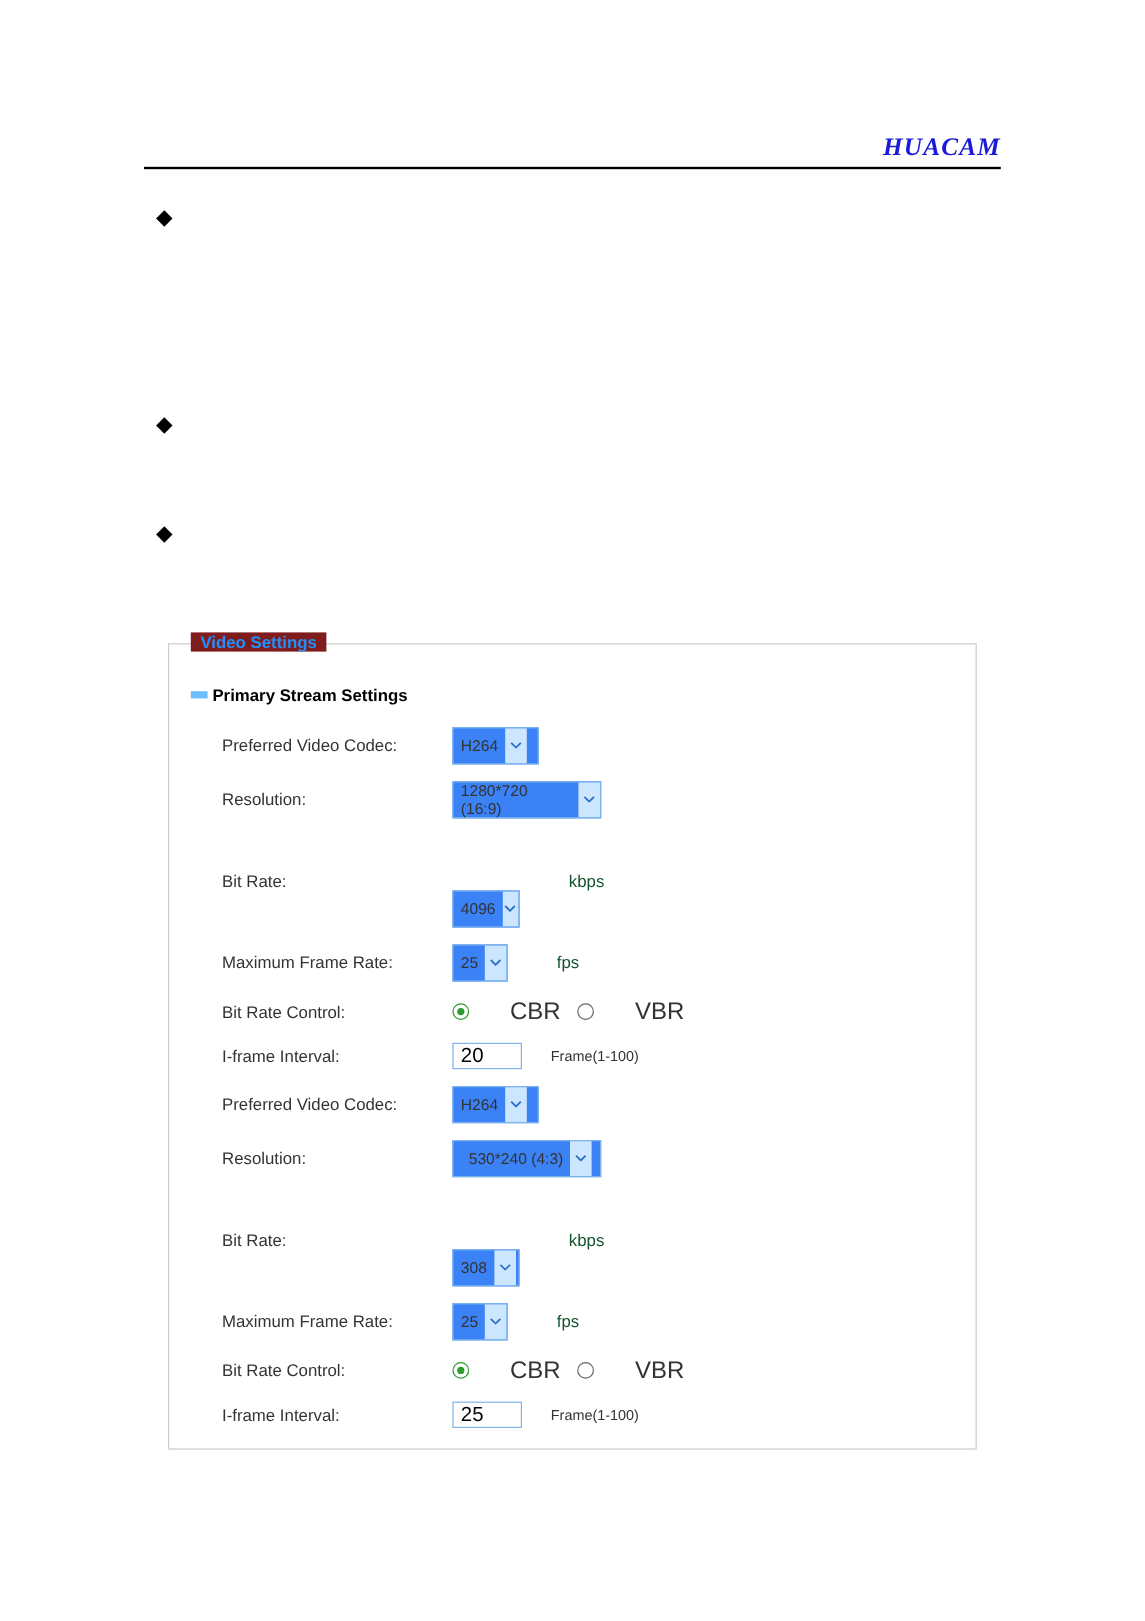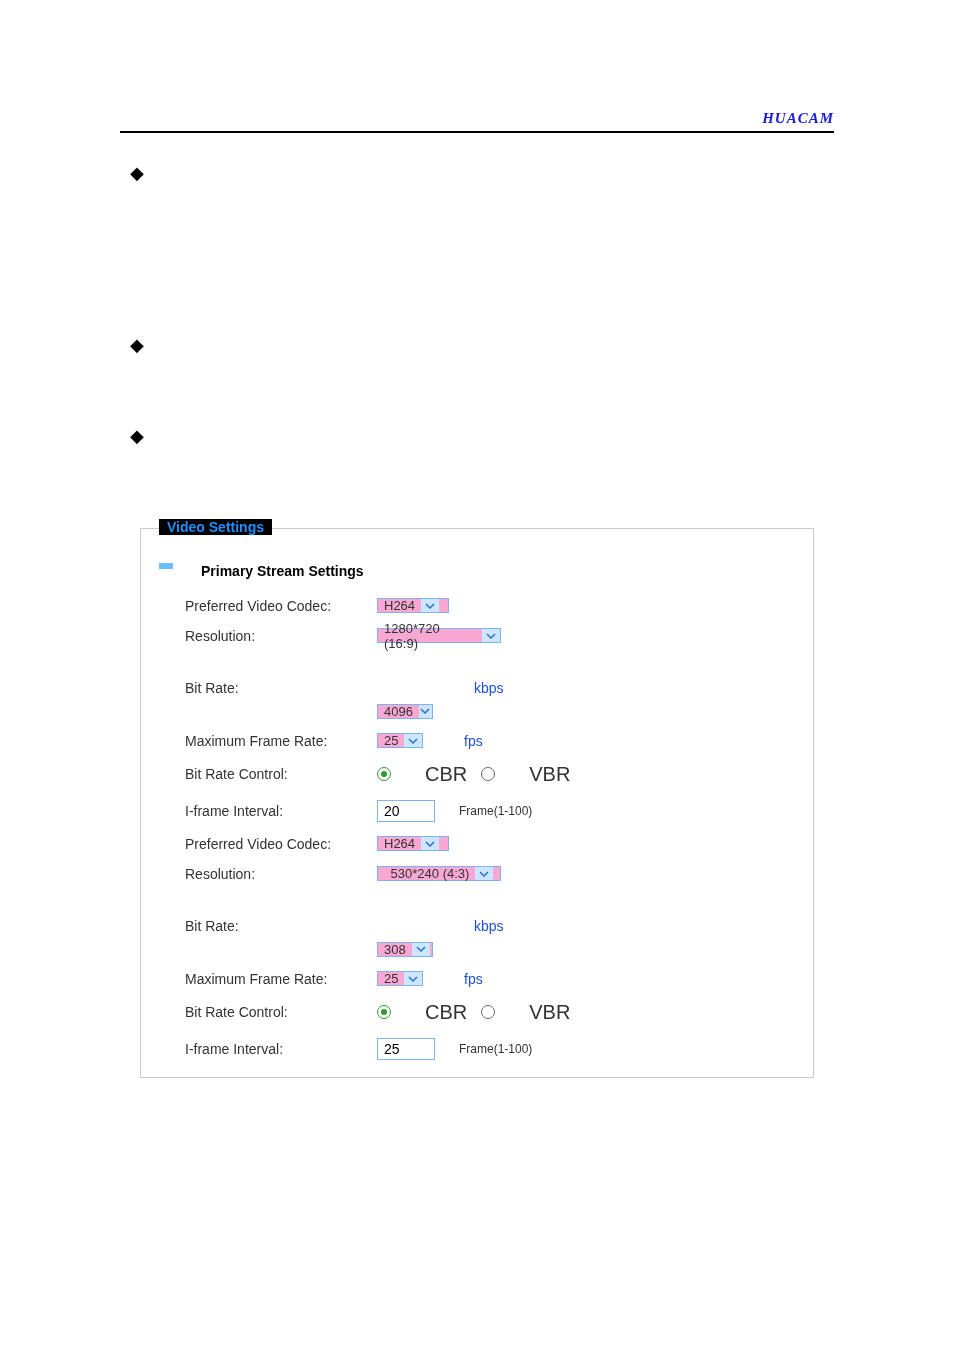--- a/index.html
+++ b/index.html
@@ -12,21 +12,21 @@
     }
     .header {
       border-bottom: 2px solid #000;
       margin: 90px 120px 0 120px;
       padding-bottom: 4px;
     }
     .header-title {
       color: #1a1ad9;
       font-weight: bold;
       font-style: italic;
-      font-size: 15px;
+      font-size: 21px;
       font-family: Georgia, 'Times New Roman', serif;
       text-align: right;
       letter-spacing: 1px;
     }
     .bullets {
       margin: 30px 130px 60px 130px;
     }
     .bullet {
       font-size: 18px;
       line-height: 1.2;
@@ -39,31 +39,30 @@
     }
     .fieldset {
       border: 1px solid #ccc;
       position: relative;
       padding: 24px 18px 10px 18px;
     }
     .legend {
       position: absolute;
       top: -10px;
       left: 18px;
-      background: #000000;
+      background: #7f1d1d;
       padding: 0 8px;
       color: #1e90ff;
       font-weight: bold;
       font-size: 14px;
     }
     .section-header {
       display: flex;
-      align-items: flex-start;
+      align-items: center;
       margin: 10px 0 12px 0;
-      gap: 24px;
     }
     .collapse-handle {
       width: 14px;
       height: 6px;
       background: #6cbfff;
       margin-right: 4px;
     }
     .section-title {
       font-weight: bold;
       font-size: 14px;
@@ -76,24 +75,24 @@
       font-size: 14px;
       color: #333;
       gap: 12px;
     }
     .form-label {
       width: 180px;
       flex-shrink: 0;
     }
     .select-box {
       border: 1px solid #7eb4ea;
-      height: 15px;
+      height: 31px;
       display: inline-flex;
       align-items: center;
-      background: #f9a8d4;
+      background: #3b82f6;
       font-size: 13px;
       cursor: pointer;
     }
     .select-value {
       padding: 0 6px;
     }
     .select-arrow {
       width: 18px;
       height: 100%;
       background: #cde6ff;
@@ -102,21 +101,21 @@
       justify-content: center;
     }
     .select-arrow svg { display: block; }
     .codec-w { width: 72px; }
     .res-w { width: 124px; justify-content: center; }
     .bitrate-w { width: 56px; margin-top: 46px; }
     .fps-w { width: 46px; }
     .unit {
       margin-left: 8px;
       font-size: 14px;
-      color: #1d4ed8;
+      color: #14532d;
       padding-left: 21px;
     }
     .radio-group {
       display: flex;
       align-items: center;
       gap: 6px;
     }
     .radio {
       width: 14px;
       height: 14px;
@@ -138,21 +137,21 @@
     .radio-label {
       font-size: 20px;
       margin-right: 8px;
       margin-left: 28px;
     }
     .text-input {
       border: 1px solid #7eb4ea;
       height: 22px;
       width: 58px;
       padding: 0 6px;
-      font-size: 14px;
+      font-size: 17px;
       font-family: inherit;
     }
     .frame-suffix {
       margin-left: 12px;
       font-size: 12px;
     }
   </style>
 </head>
 <body>
 

